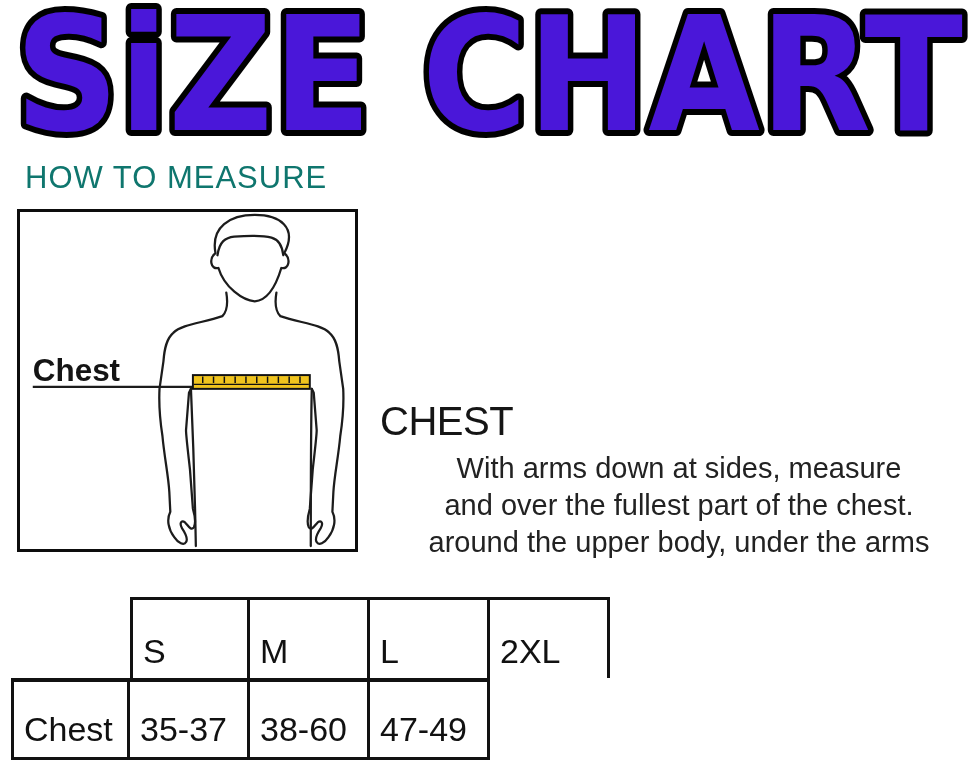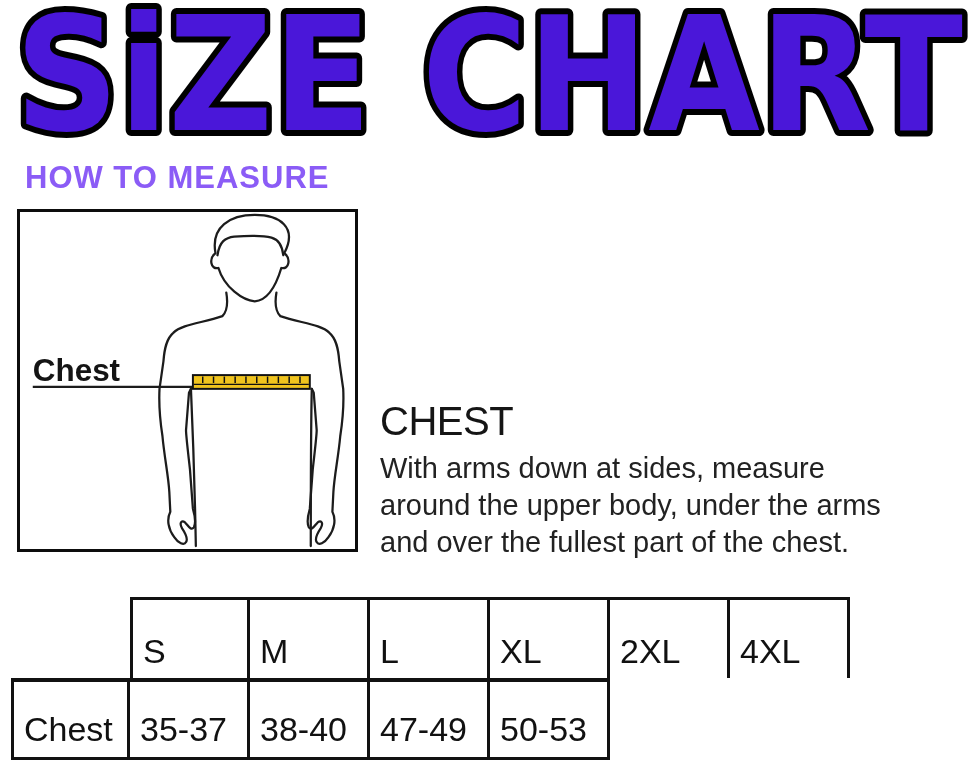--- a/index.html
+++ b/index.html
@@ -6,33 +6,33 @@
   html,body { background:#ffffff; }
   body { width:978px; height:760px; position:relative; overflow:hidden;
          font-family:"Liberation Sans", sans-serif; color:#111; }
 
   .stage { position:absolute; left:0; top:0; width:868px; height:760px; }
 
   
   .title-svg { position:absolute; left:0; top:0; width:978px; height:158px; }
 
   
-  .htm-heading { position:absolute; left:25px; top:160px; font-size:31px; font-weight:bold;
-                 letter-spacing:1px; color:#8b5cf6; white-space:nowrap; }
+  .htm-heading { position:absolute; left:25px; top:160px; font-size:31px; font-weight:normal;
+                 letter-spacing:1px; color:#0f766e; white-space:nowrap; }
 
   
   .figure-box { position:absolute; left:17px; top:209px; width:341px; height:343px;
                 border:3px solid #0d0d0d; background:#fff; }
   .figure-box svg { display:block; width:335px; height:337px; }
 
   
   .chest-heading { position:absolute; left:380px; top:399px; font-size:40px;
                    letter-spacing:-0.5px; color:#151515; white-space:nowrap; }
   .chest-par { position:absolute; left:380px; top:450px; width:598px;
-               font-size:29px; line-height:37px; color:#222; }
+               font-size:29px; line-height:37px; color:#222;text-align:center; }
   .chest-par div { white-space:nowrap; }
 
   
   .header-row { position:absolute; left:130px; top:597px; display:flex; }
   .hcell { width:120px; height:81px; border:3px solid #111; border-left:none; border-bottom:none;
            display:flex; align-items:flex-end; padding:0 0 7px 10px;
            font-size:34px; background:#fff; }
   .hcell:first-child { border-left:3px solid #111; }
 
   .data-row { position:absolute; left:11px; top:678px; display:flex; }
@@ -103,34 +103,31 @@
                  L 298,262 C 300,244 302,228 302,222 L 299,184 L 297,180"></path>
 
         <path d="M 297,180 C 296,225 296,285 296,340"></path>
       </g>
     </svg>
   </div>
 
   <div class="chest-heading">CHEST</div>
   <div class="chest-par">
     <div>With arms down at sides, measure</div>
+    <div>and over the fullest part of the chest.</div>
     <div>around the upper body, under the arms</div>
-    <div>and over the fullest part of the chest.</div>
   </div>
 
   <div class="header-row">
     <div class="hcell">S</div>
     <div class="hcell">M</div>
     <div class="hcell">L</div>
-    <div class="hcell">XL</div>
     <div class="hcell">2XL</div>
-    <div class="hcell">4XL</div>
   </div>
 
   <div class="data-row">
     <div class="dcell">Chest</div>
     <div class="dcell">35-37</div>
-    <div class="dcell">38-40</div>
+    <div class="dcell">38-60</div>
     <div class="dcell">47-49</div>
-    <div class="dcell">50-53</div>
   </div>
 
 </div>
 
 </body></html>

